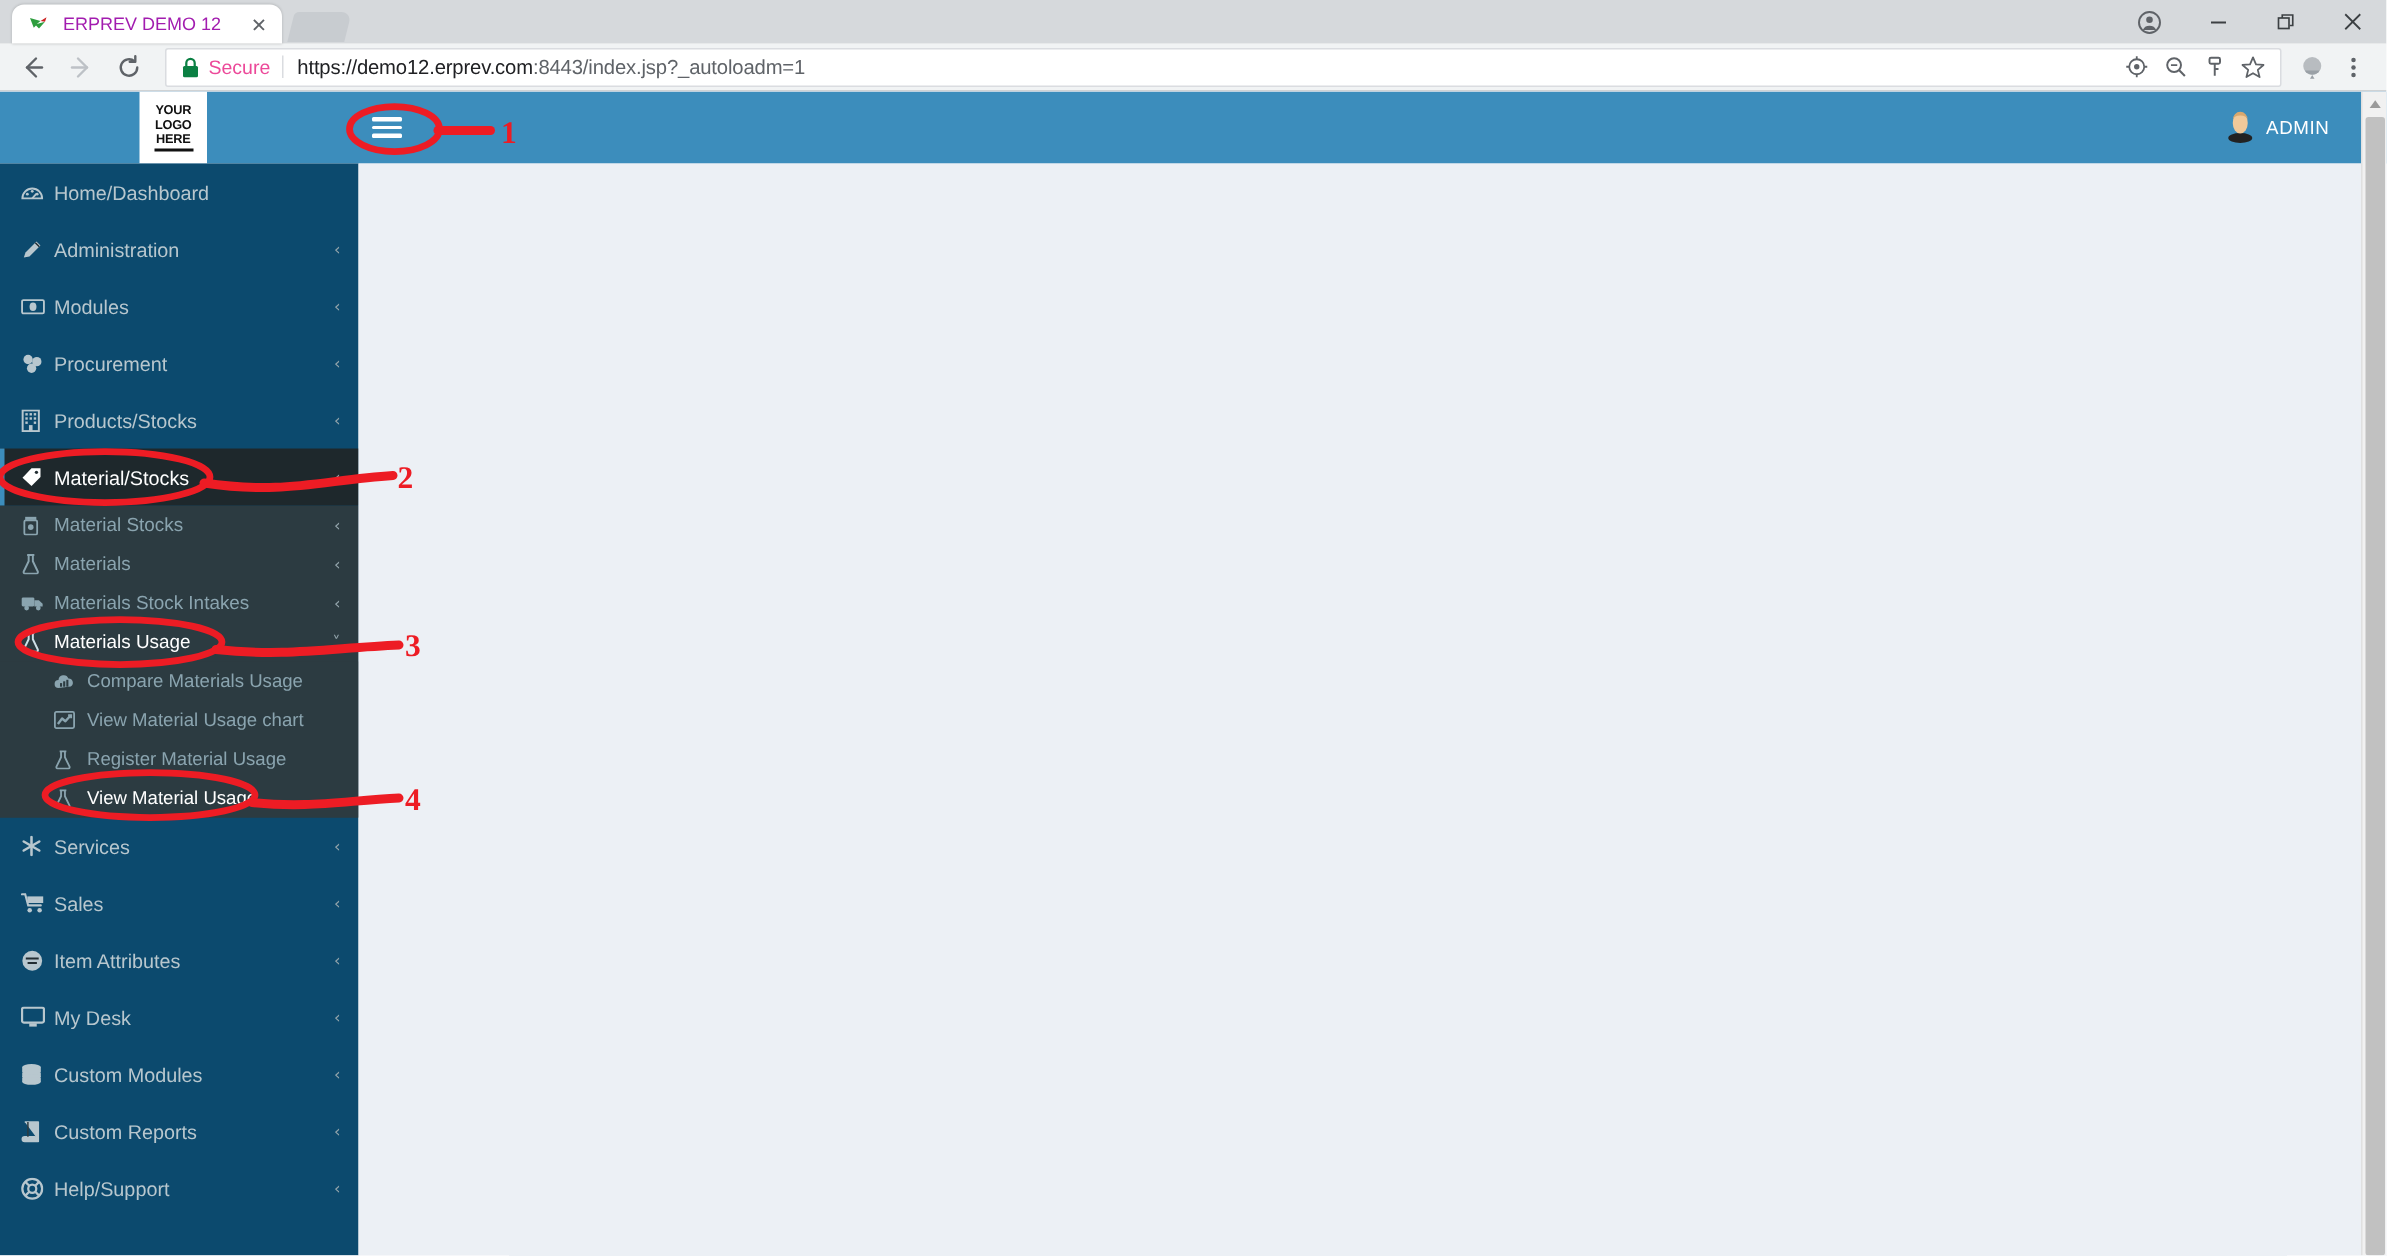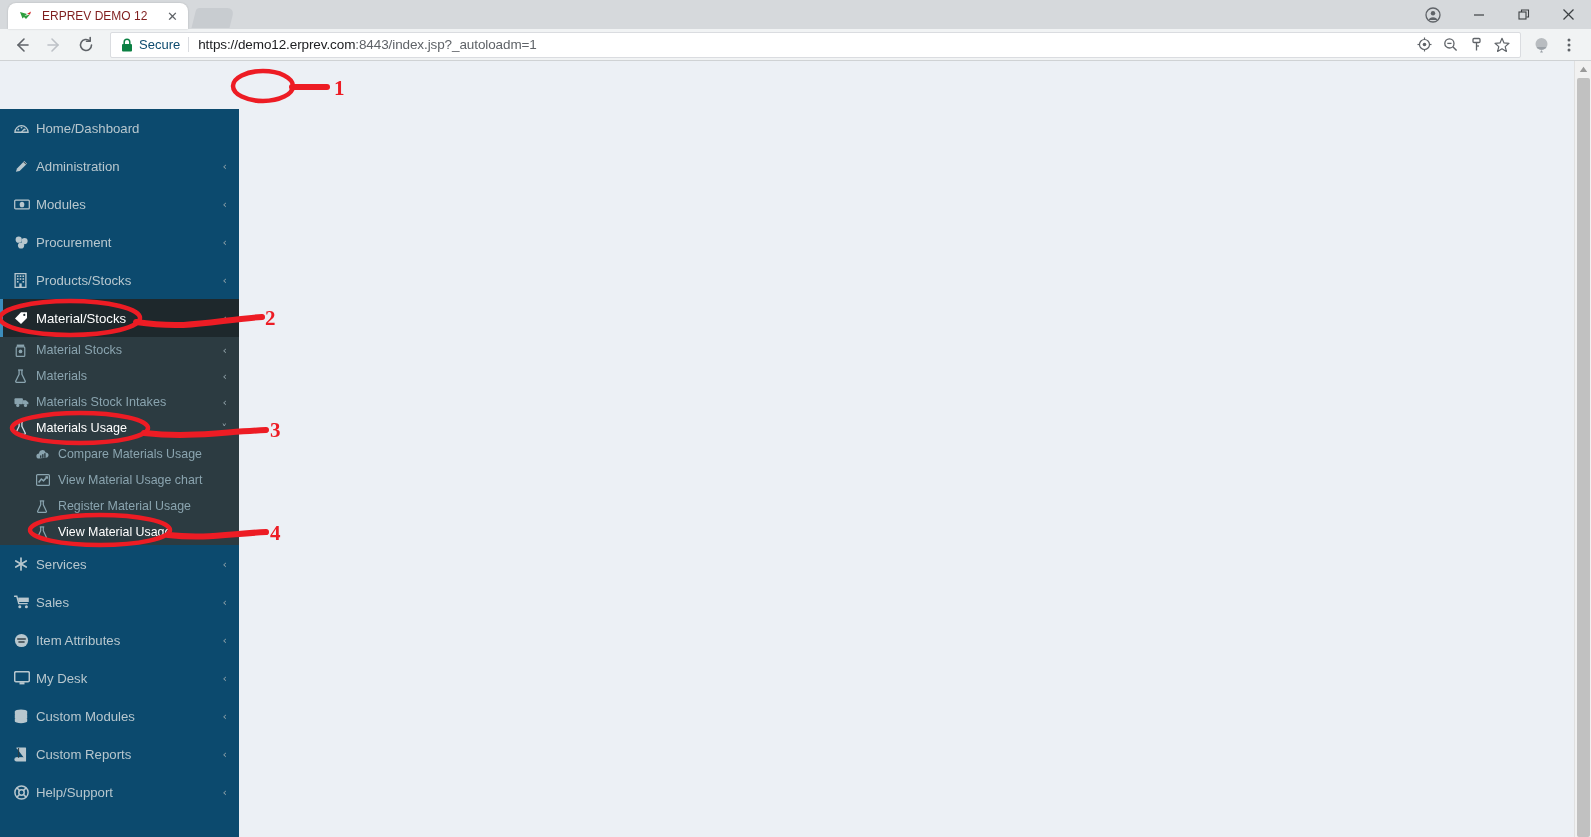--- a/index.html
+++ b/index.html
@@ -17,21 +17,21 @@
     display: flex; align-items: flex-end; padding-left: 8px;
   }
   .tab {
     height: 26px; width: 180px; background: #fff;
     border-radius: 8px 8px 0 0; display: flex; align-items: center;
     padding: 0 6px 0 10px; position: relative;
     box-shadow: 0 0 2px rgba(0,0,0,.18);
   }
   .tab-favicon { width: 16px; height: 16px; margin-right: 8px; flex: none; }
   .tab-title {
-    font-size: 12px; color: #7f1d1d; flex: 1;
+    font-size: 12px; color: #a21caf; flex: 1;
     white-space: nowrap; overflow: hidden; text-overflow: ellipsis;
   }
   .tab-close { font-size: 13px; color: #5f6368; line-height: 1; padding: 0 4px; cursor: pointer; }
   .tab-new {
     width: 38px; height: 20px; background: #c8ccd0;
     margin-left: 6px; margin-bottom: 1px;
     border-radius: 3px 7px 0 0; transform: skewX(-14deg);
   }
   .winbtns {
     position: absolute; right: 0; top: 0; height: 29px;
@@ -51,21 +51,21 @@
     width: 28px; height: 28px; display: flex; align-items: center;
     justify-content: center; margin-right: 4px; cursor: pointer; color: #5f6368;
   }
   .navbtn.disabled { color: #bdc1c6; }
   .omnibox {
     flex: 1; height: 26px; background: #fff; border: 1px solid #dadce0;
     border-radius: 2px; display: flex; align-items: center;
     padding: 0 6px 0 10px; margin: 0 6px; font-size: 13.5px;
   }
   .lock { margin-right: 6px; }
-  .secure-txt { color: #0c4a6e; font-size: 13px; margin-right: 8px; }
+  .secure-txt { color: #ec4899; font-size: 13px; margin-right: 8px; }
   .omni-sep { width: 1px; height: 15px; background: #dadce0; margin-right: 9px; }
   .url { color: #202124; white-space: nowrap; letter-spacing: -0.1px; }
   .url .dim { color: #5f6368; }
   .omni-icons { margin-left: auto; display: flex; align-items: center; gap: 2px; }
   .omni-ic { width: 24px; height: 24px; display: flex; align-items: center; justify-content: center; cursor: pointer; color: #5f6368; }
   .tb-right { display: flex; align-items: center; }
   .tb-ic { width: 28px; height: 28px; display: flex; align-items: center; justify-content: center; cursor: pointer; color: #5f6368; }
 
   
   .app { position: relative; width: 1591px; height: 776px; background: #ecf0f5; overflow: hidden; }
@@ -254,20 +254,43 @@
           <circle cx="8" cy="3" r="1.5" fill="#5f6368"></circle>
           <circle cx="8" cy="8" r="1.5" fill="#5f6368"></circle>
           <circle cx="8" cy="13" r="1.5" fill="#5f6368"></circle>
         </svg>
       </div>
     </div>
   </div>
 
   <div class="app">
 
+    <div class="topbar">
+      <div class="logobox">
+        <div class="logo-l">YOUR</div>
+        <div class="logo-l">LOGO</div>
+        <div class="logo-l">HERE</div>
+        <div class="logo-bar"></div>
+      </div>
+
+      <div class="hamburger">
+        <span></span>
+        <span></span>
+        <span></span>
+      </div>
+
+      <div class="admin-box">
+        <svg width="17" height="22" viewBox="0 0 17 22">
+          <ellipse cx="8.5" cy="18" rx="8" ry="3.3" fill="#222"></ellipse>
+          <ellipse cx="8.5" cy="8" rx="5" ry="7" fill="#f0c99a"></ellipse>
+          <path d="M3.5 6 a5 5.5 0 0 1 10 0 a5 3 0 0 0 -10 0 Z" fill="#d8a86e"></path>
+        </svg>
+        <span class="admin-name">ADMIN</span>
+      </div>
+    </div>
 
     <div class="sidebar">
 
       <div class="s-item">
         <span class="s-ic">
           <svg width="15" height="15" viewBox="0 0 16 16">
               <path d="M1 12 a7 7 0 0 1 14 0 Z" fill="none" stroke="#b8c7ce" stroke-width="1.4"></path>
               <circle cx="4.5" cy="9" r="1" fill="#b8c7ce"></circle>
               <circle cx="8" cy="7" r="1" fill="#b8c7ce"></circle>
               <circle cx="11.5" cy="9" r="1" fill="#b8c7ce"></circle>

